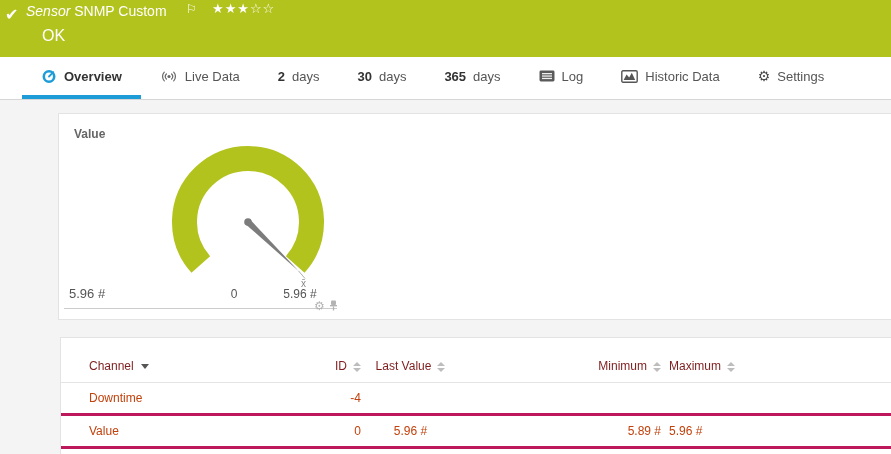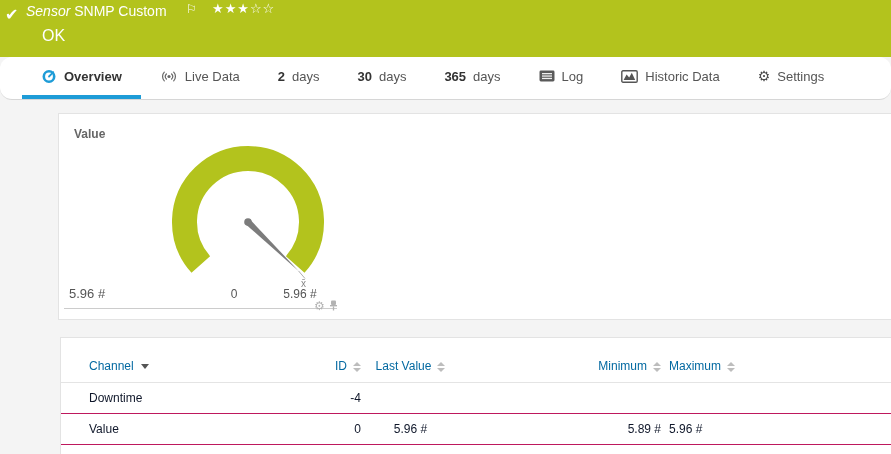--- a/index.html
+++ b/index.html
@@ -10,21 +10,21 @@
   .hdr{position:absolute;left:0;top:0;width:891px;height:57px;background:#b3c31d;color:#fff;}
   .hdr .check{position:absolute;left:5px;top:5px;font-size:16px;font-weight:bold;}
   .hdr .title{position:absolute;left:26px;top:3px;font-size:14px;white-space:nowrap;}
   .hdr .title .pfx{font-style:italic;}
   .hdr .flag{position:absolute;left:186px;top:2px;font-size:12px;}
   .hdr .stars{position:absolute;left:212px;top:1px;font-size:13px;letter-spacing:1px;white-space:nowrap;}
   .hdr .ok{position:absolute;left:42px;top:27px;font-size:16px;font-weight:normal;}
 
   
   .tabbar{position:absolute;left:0;top:57px;width:891px;height:43px;background:#fff;
-          border-bottom:1px solid #d6d6d6;display:flex;align-items:stretch;padding-left:22px;box-sizing:border-box;border-radius:12px;}
+          border-bottom:1px solid #d6d6d6;display:flex;align-items:stretch;padding-left:22px;box-sizing:border-box;}
   .tab{display:flex;align-items:center;gap:7px;padding:0 19px;font-size:13px;color:#555;
        border-bottom:4px solid transparent;box-sizing:border-box;cursor:pointer;white-space:nowrap;}
   .tab.active{border-bottom-color:#1e9cd7;color:#333;font-weight:bold;}
   .tab .num{font-weight:bold;color:#333;}
   .tab .gearglyph{font-size:14px;color:#4a4a4a;line-height:1;}
   .icon svg{display:block;}
 
   
   .panel{position:absolute;background:#fff;border:1px solid #e3e3e3;box-sizing:border-box;margin-left:33px;}
   .gauge-panel{left:25px;top:113px;width:860px;height:207px;}
@@ -34,22 +34,22 @@
   .glabel.min{left:163px;top:173px;width:24px;}
   .glabel.max{left:211px;top:173px;width:60px;}
   .bigval{position:absolute;left:10px;top:172px;font-size:13px;color:#555;}
   .grule{position:absolute;left:5px;top:194px;width:273px;height:1px;background:#ccc;}
   .gtools{position:absolute;left:255px;top:183px;display:flex;gap:4px;align-items:center;color:#b3b3b3;}
   .gtools .ggear{font-size:12px;line-height:1;}
 
   
   .table-panel{left:27px;top:337px;width:858px;height:130px;}
   table.chan{width:100%;border-collapse:collapse;table-layout:fixed;margin-top:12px;font-size:12px;}
-  table.chan th{color:#0369a1;font-weight:normal;height:30px;border-bottom:1px solid #e4e4e4;}
-  table.chan td{color:#0f172a;height:28px;border-bottom:1px solid #be185d;}
+  table.chan th{color:#7f1d1d;font-weight:normal;height:30px;border-bottom:1px solid #e4e4e4;}
+  table.chan td{color:#c2410c;height:28px;border-bottom:3px solid #be185d;}
   .c1{width:155px;text-align:left;padding-left:28px;}
   .c2{width:88px;text-align:right;padding-left:28px;}
   .c3{width:95px;text-align:center;padding-right:7px;}
   .c4{width:195px;text-align:right;padding-right:7px;}
   .c5{width:155px;text-align:left;padding-right:7px;}
   .c6{text-align:left;padding-left:75px;}
   .sort-desc{display:inline-block;width:0;height:0;border-left:4px solid transparent;
              border-right:4px solid transparent;border-top:5px solid #555;margin-left:7px;vertical-align:middle;}
   .sort-both{display:inline-flex;flex-direction:column;gap:2px;margin-left:6px;vertical-align:middle;}
   .sort-both i{display:block;width:0;height:0;border-left:4px solid transparent;border-right:4px solid transparent;}

